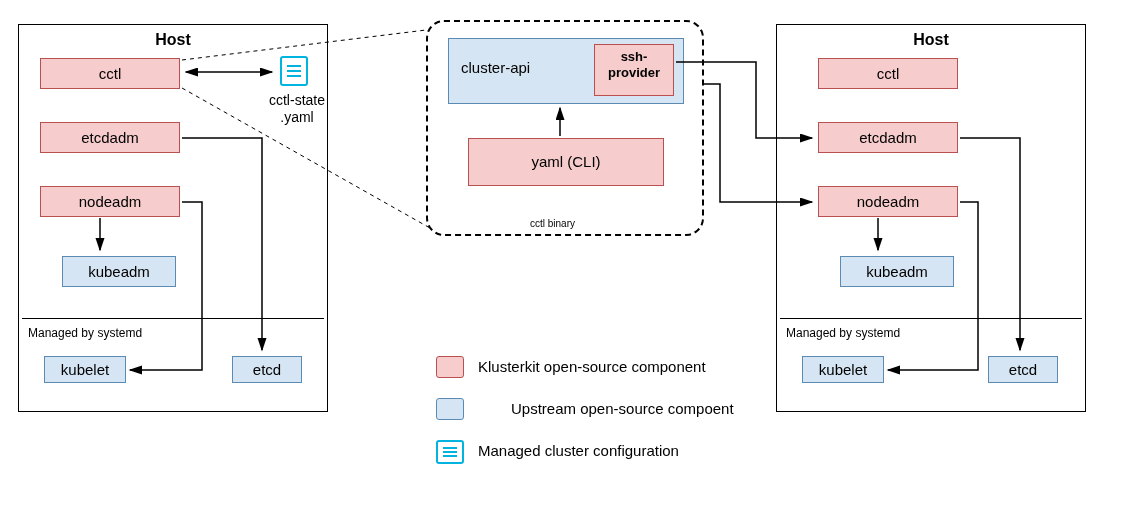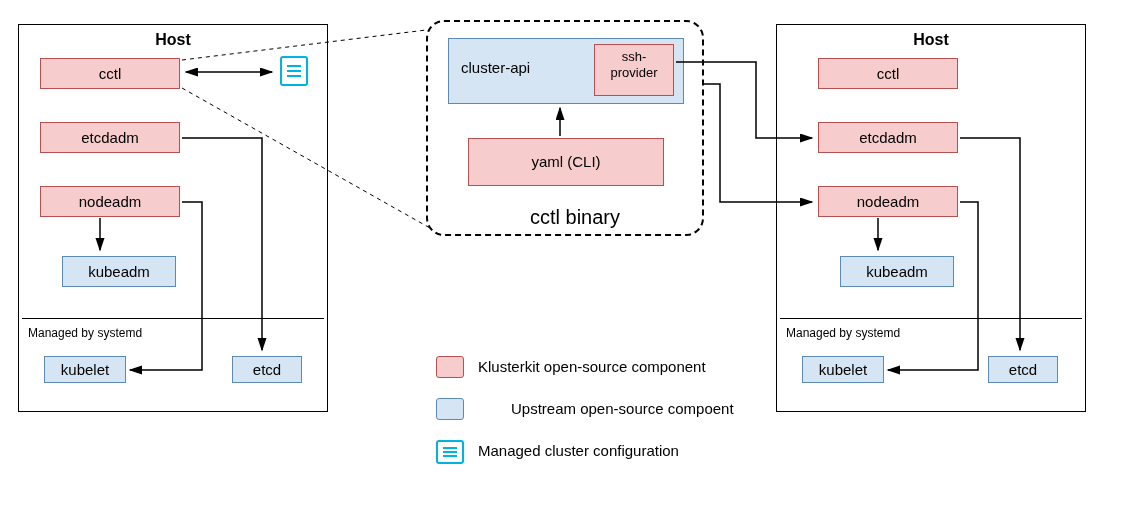--- a/index.html
+++ b/index.html
@@ -29,21 +29,21 @@
   }
   .divider { position: absolute; height: 0; border-top: 1px solid #000; }
   .systemd-label { position: absolute; font-size: 12px; }
   .far-label { position: absolute; font-size: 14px; text-align: center; line-height: 1.2; }
   .binary-box {
     position: absolute;
     border: 2px dashed #000;
     border-radius: 18px;
     background: #fff;
   }
-  .binary-label { position: absolute; font-size: 20px; }
+  .binary-label { position: absolute; font-size: 10px; margin-top: 12px; }
   .legend-swatch { position: absolute; width: 28px; height: 22px; border-radius: 3px; }
   .leg-pink { background: #f7cccc; border: 1px solid #b85050; }
   .leg-blue { background: #d6e5f3; border: 1px solid #5b8bb2; }
   .leg-file { border: 2px solid #00b4e0; border-radius: 3px; background: #fff; display: flex; align-items: center; justify-content: center; }
   .leg-file .lines { width: 14px; height: 2px; background: #00b4e0; box-shadow: 0 4px 0 #00b4e0, 0 -4px 0 #00b4e0; }
   .legend-text { position: absolute; font-size: 15px; }
   .file-icon {
     position: absolute; width: 28px; height: 30px;
     border: 2px solid #00b4e0; border-radius: 3px; background: #fff;
     display: flex; align-items: center; justify-content: center;
@@ -62,26 +62,28 @@
   <div class="pink-box" style="left:40px; top:58px; width:140px;">cctl</div>
   <div class="pink-box" style="left:40px; top:122px; width:140px;">etcdadm</div>
   <div class="pink-box" style="left:40px; top:186px; width:140px;">nodeadm</div>
   <div class="blue-box" style="left:62px; top:256px; width:114px;">kubeadm</div>
   <div class="divider" style="left:22px; top:318px; width:302px;"></div>
   <div class="systemd-label" style="left:28px; top:326px;">Managed by systemd</div>
   <div class="blue-box" style="left:44px; top:356px; width:82px; padding:4px;">kubelet</div>
   <div class="blue-box" style="left:232px; top:356px; width:70px; padding:4px;">etcd</div>
 
   <div class="file-icon" style="left:280px; top:56px;"></div>
+  <div class="far-label" style="left:254px; top:92px; width:86px; white-space:pre-line;">cctl-state
+.yaml</div>
 
   <div class="binary-box" style="left:426px; top:20px; width:278px; height:216px;"></div>
   <div class="blue-box" style="left:448px; top:38px; width:236px; height:66px; text-align:left; padding:20px 12px;">
     <span>cluster-api</span>
   </div>
-  <div class="pink-box" style="left:594px; top:44px; width:80px; height:52px; padding:4px 6px; font-size:13px; white-space:pre-line; line-height:1.2;">ssh-
+  <div class="pink-box" style="left:594px; top:44px; width:80px; height:52px; padding:4px 6px; font-size:13px; white-space:pre-line; line-height:1.2;font-weight:bold;">ssh-
 provider</div>
   <div class="pink-box" style="left:468px; top:138px; width:196px; height:48px; padding:14px 8px;">yaml (CLI)</div>
   <div class="binary-label" style="left:530px; top:206px;">cctl binary</div>
 
   <div class="host-box" style="left:776px; top:24px; width:310px; height:388px;">
     <div class="host-title">Host</div>
   </div>
   <div class="pink-box" style="left:818px; top:58px; width:140px;">cctl</div>
   <div class="pink-box" style="left:818px; top:122px; width:140px;">etcdadm</div>
   <div class="pink-box" style="left:818px; top:186px; width:140px;">nodeadm</div>

